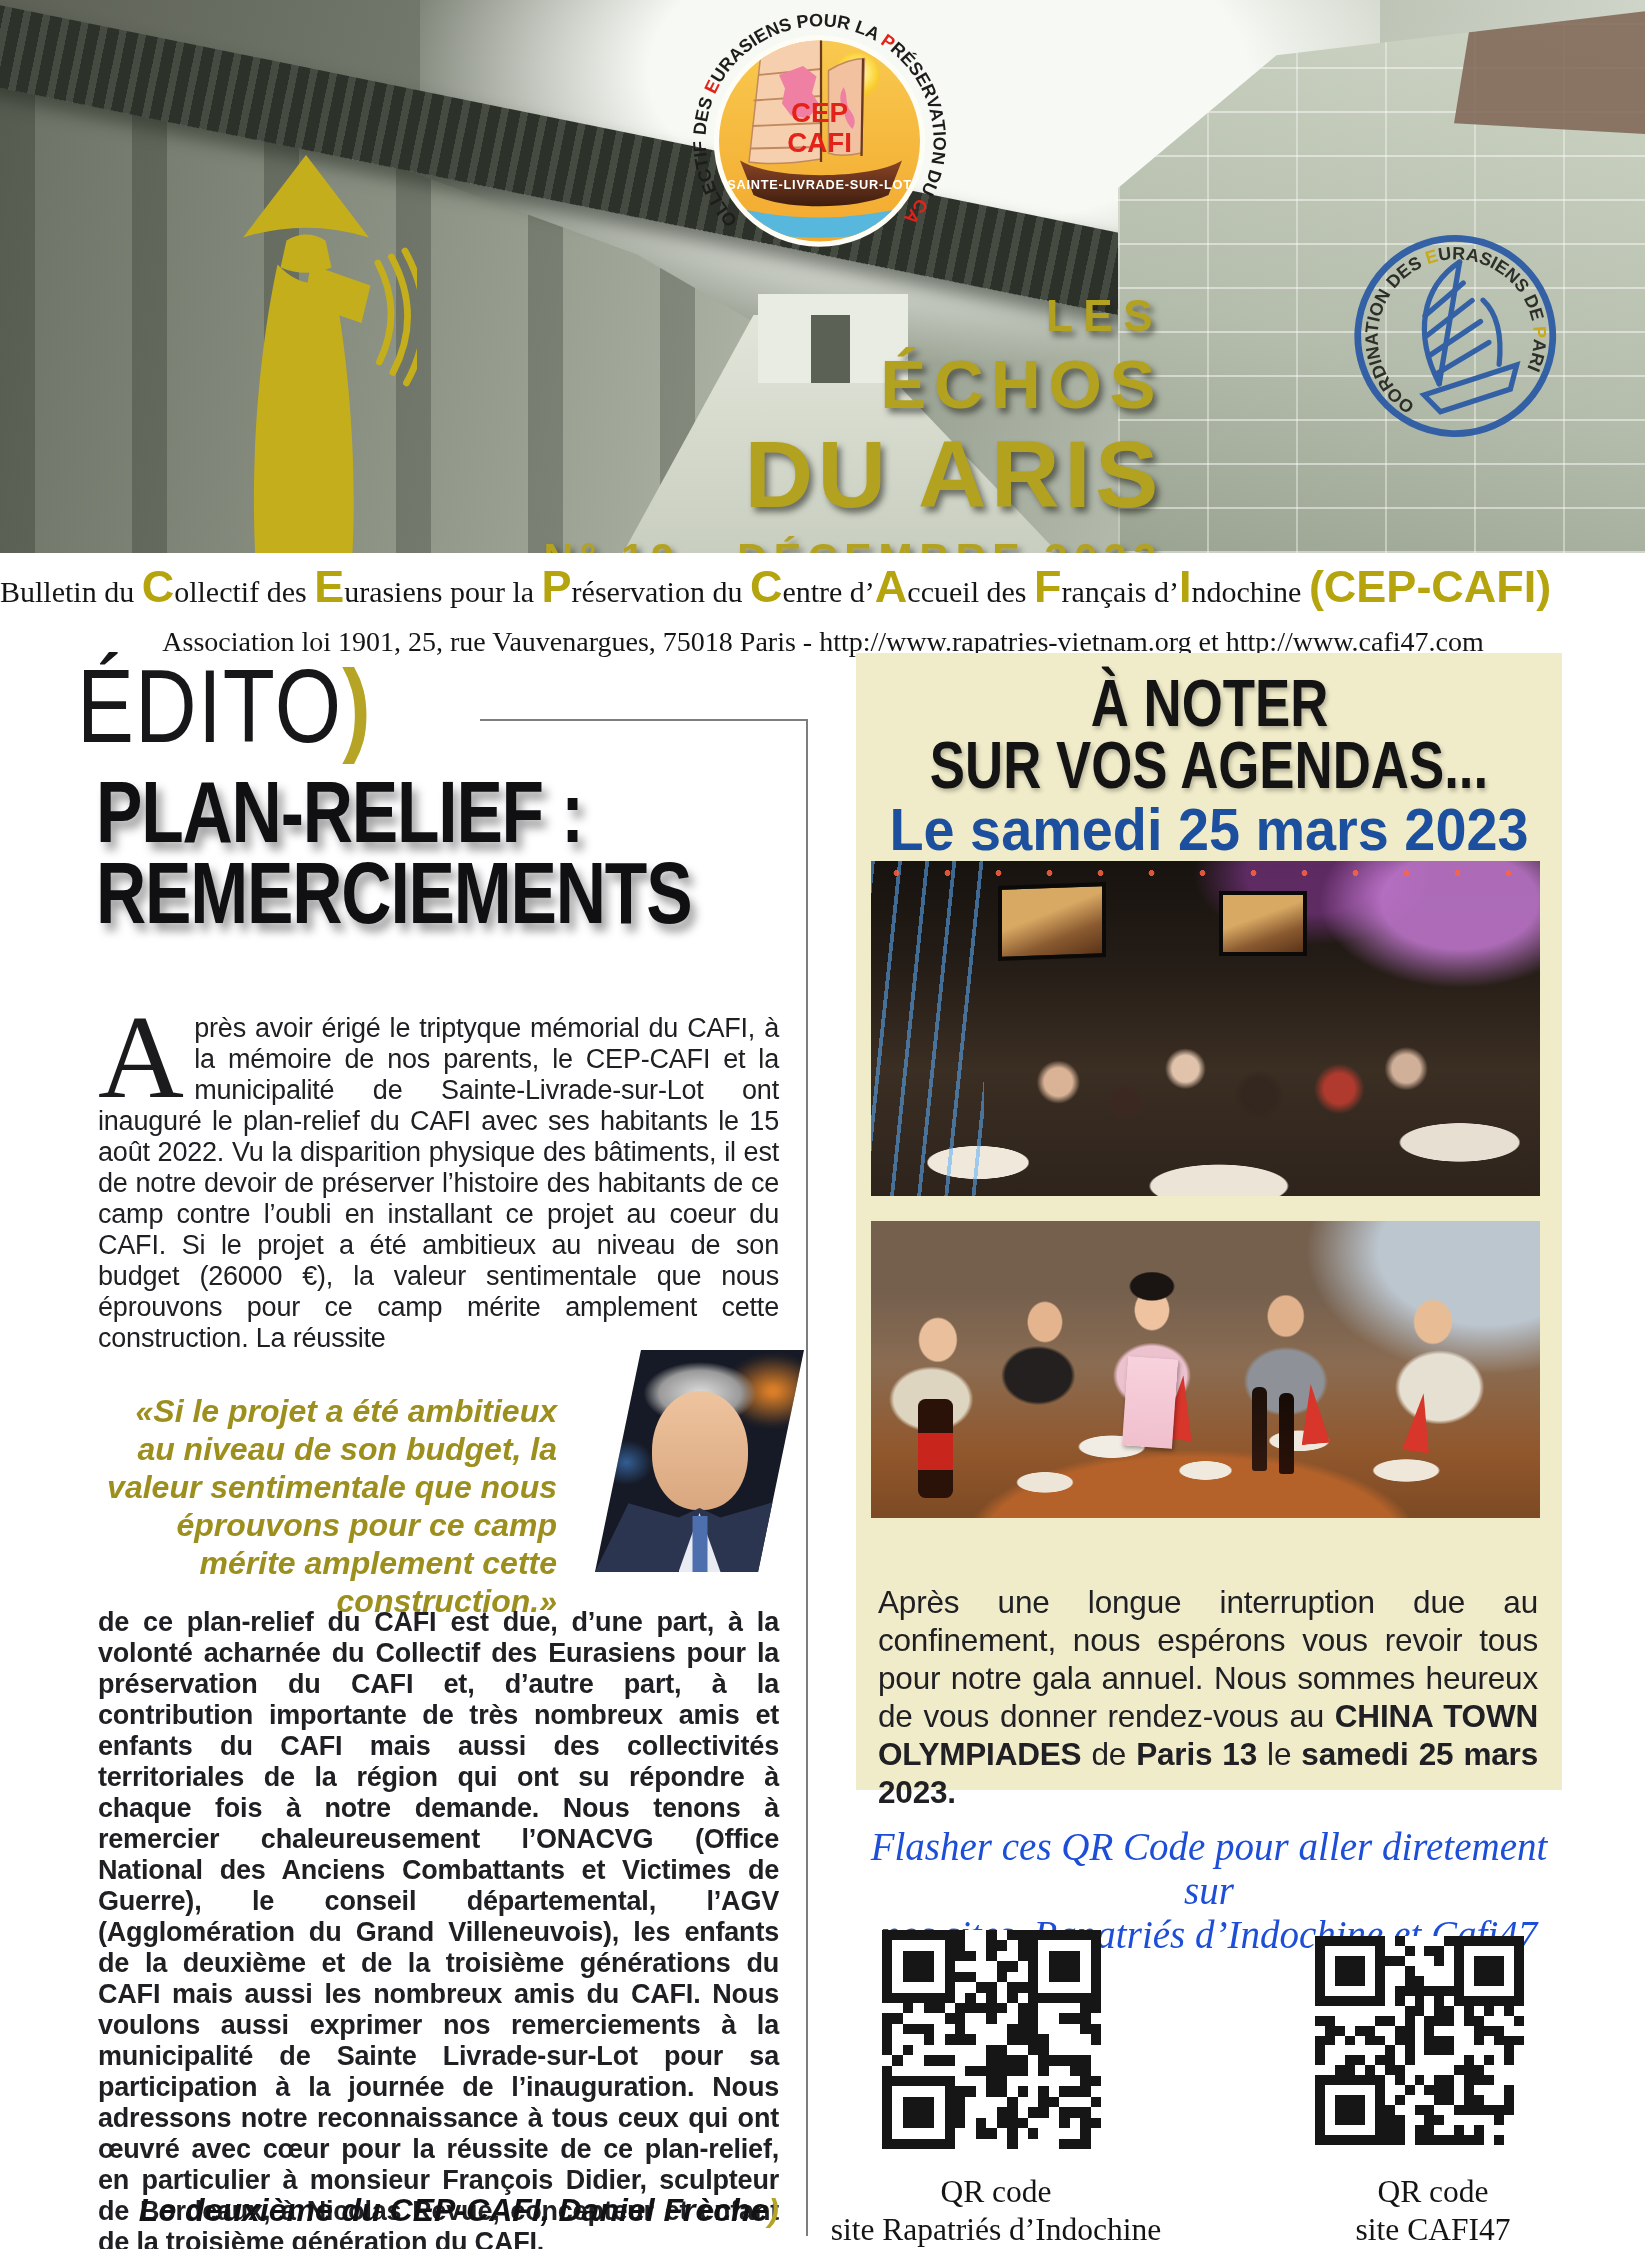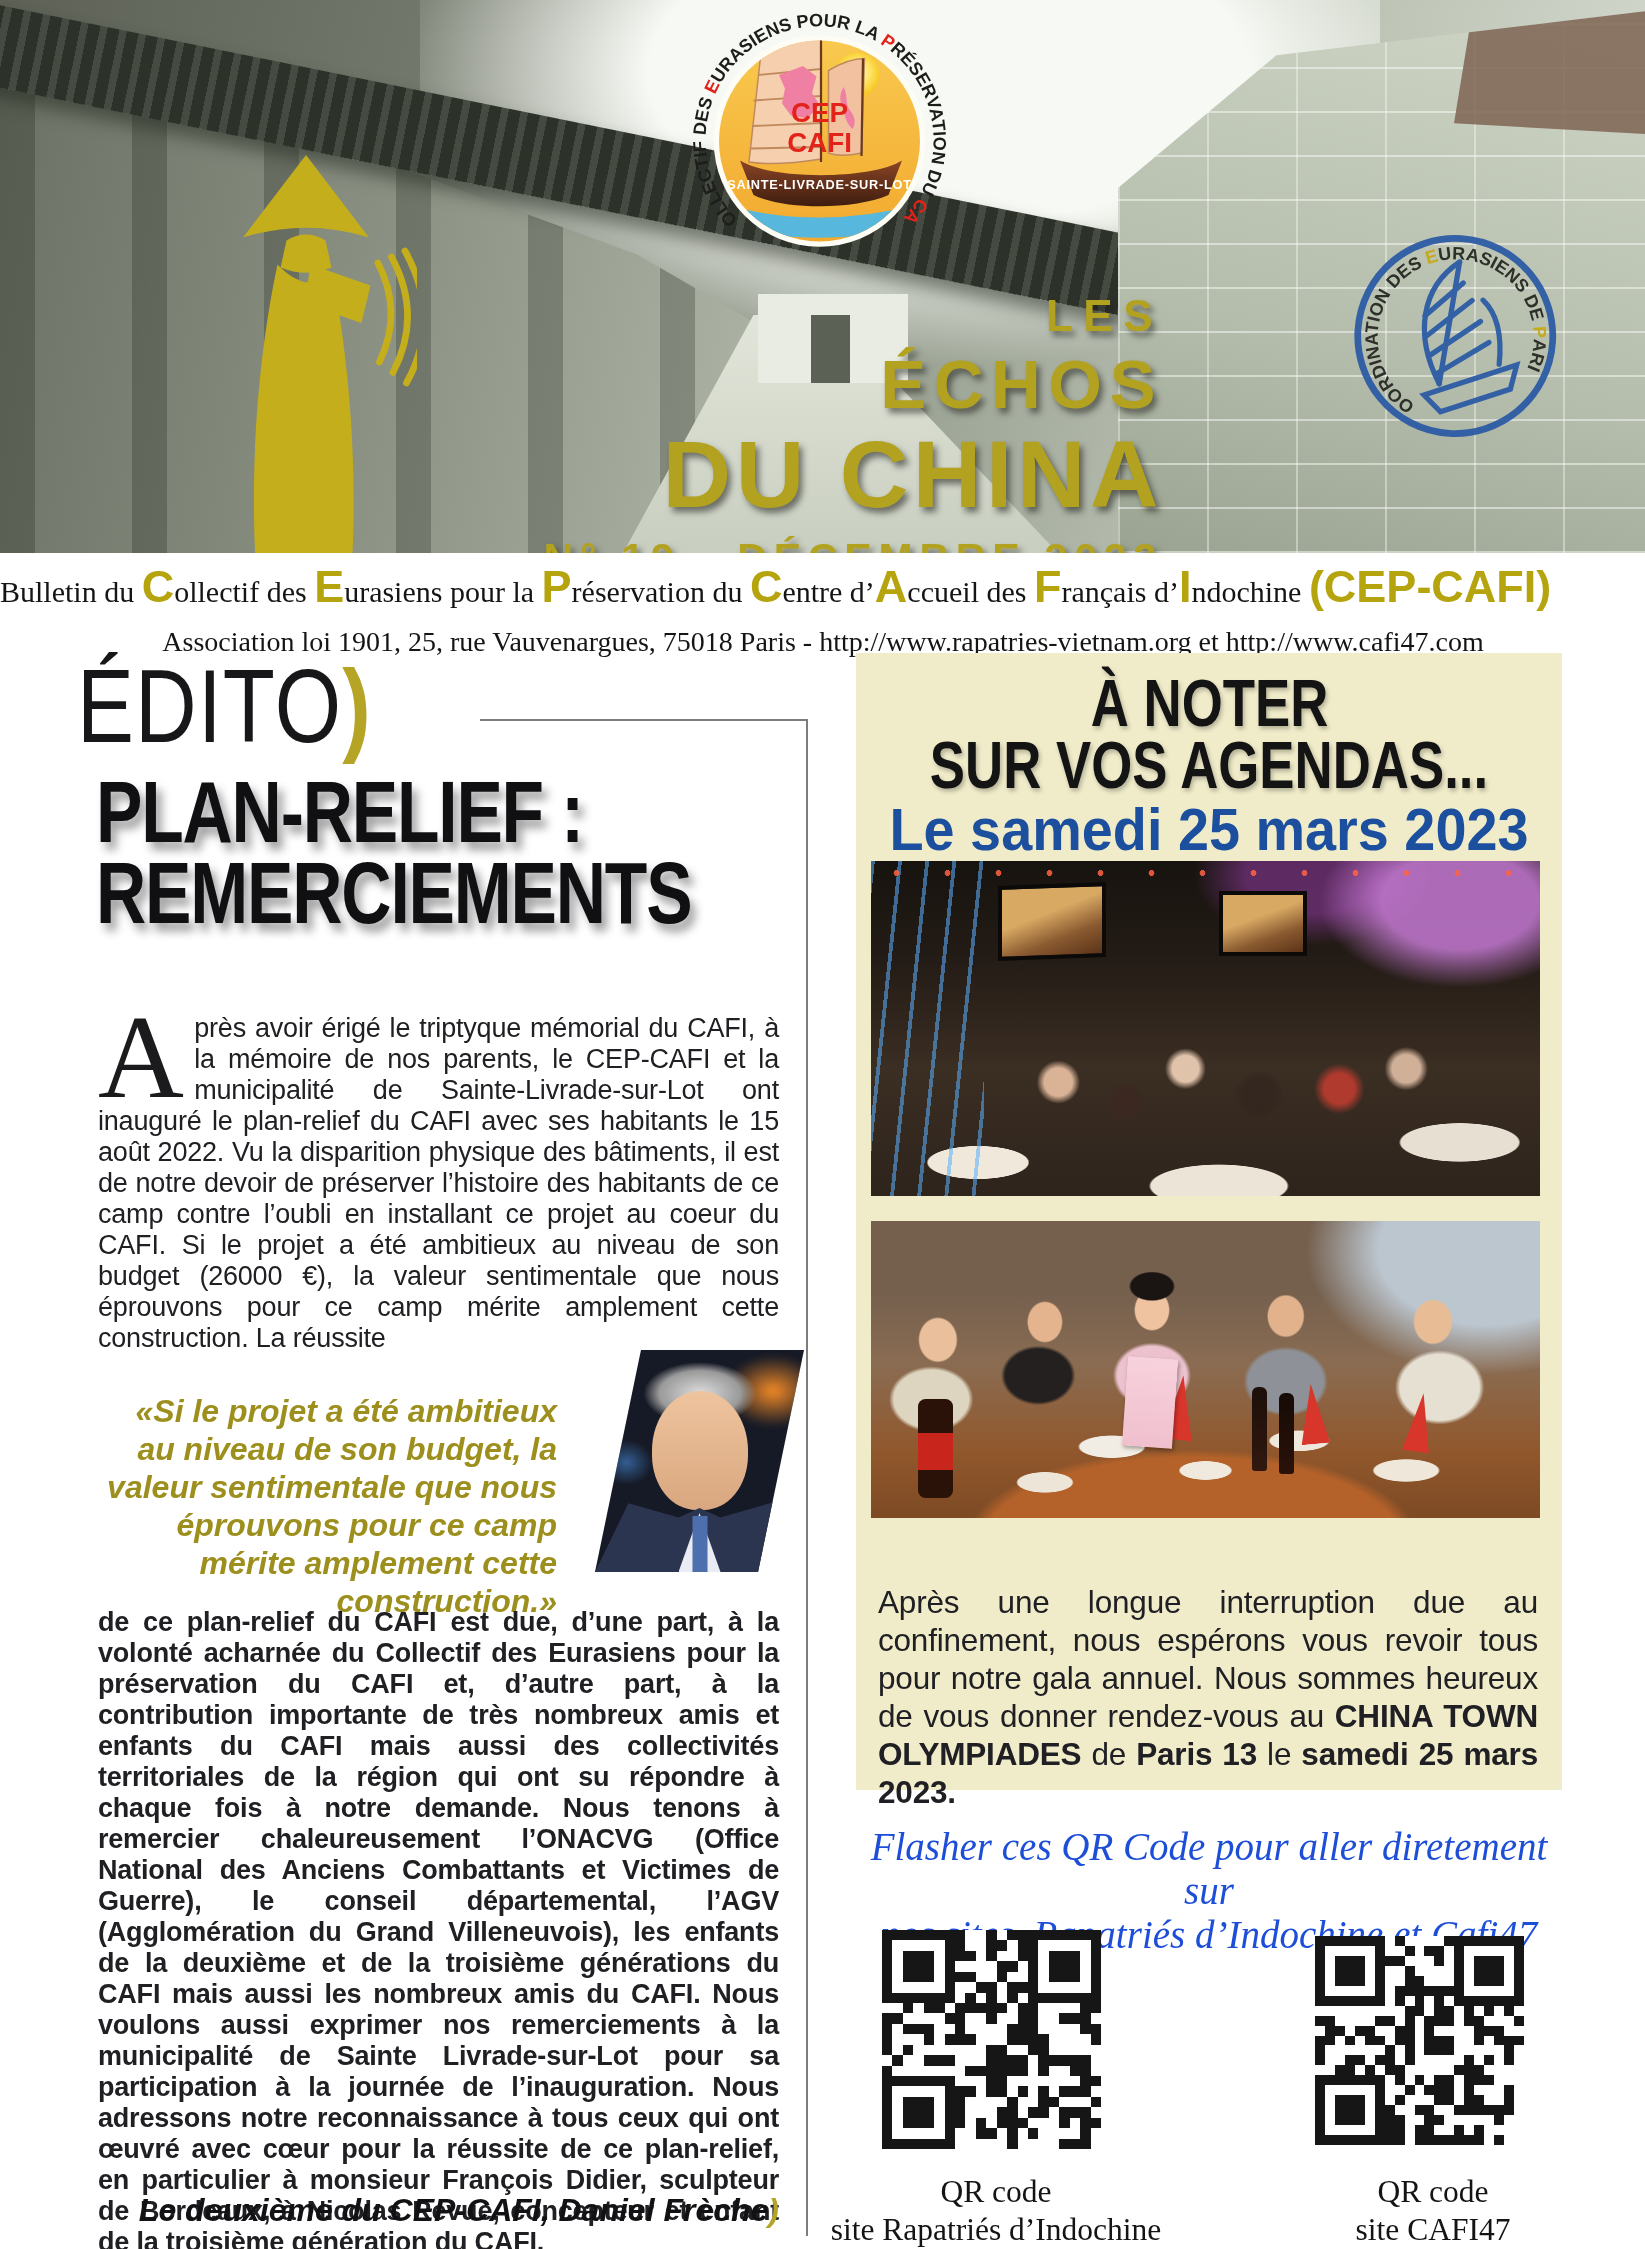--- a/index.html
+++ b/index.html
@@ -138,21 +138,21 @@
       <g fill="none" stroke="#c4ae1b" stroke-width="9" stroke-linecap="round">
         <path d="M208,148 q34,66 2,132"></path>
         <path d="M226,140 q42,78 2,154"></path>
         <path d="M244,132 q50,90 2,176"></path>
       </g>
     </svg>
 
     <div class="abs mast-title">
       <div class="mast-l1">LES</div>
       <div class="mast-l2">ÉCHOS</div>
-      <div class="mast-l3">DU CHINA</div>
+      <div class="mast-l3">DU ARIS</div>
       <div class="mast-issue">N° 19 - DÉCEMBRE 2022</div>
     </div>
 
     <svg class="abs" style="left:686px;top:3px;" width="267" height="270" viewBox="0 0 356 360">
       <defs>
         <radialGradient id="sunG" cx="50%" cy="45%">
             <stop offset="0%" stop-color="#fffbe8"></stop>
             <stop offset="55%" stop-color="#ffe66a"></stop>
             <stop offset="100%" stop-color="#f8c929"></stop>
           </radialGradient>

